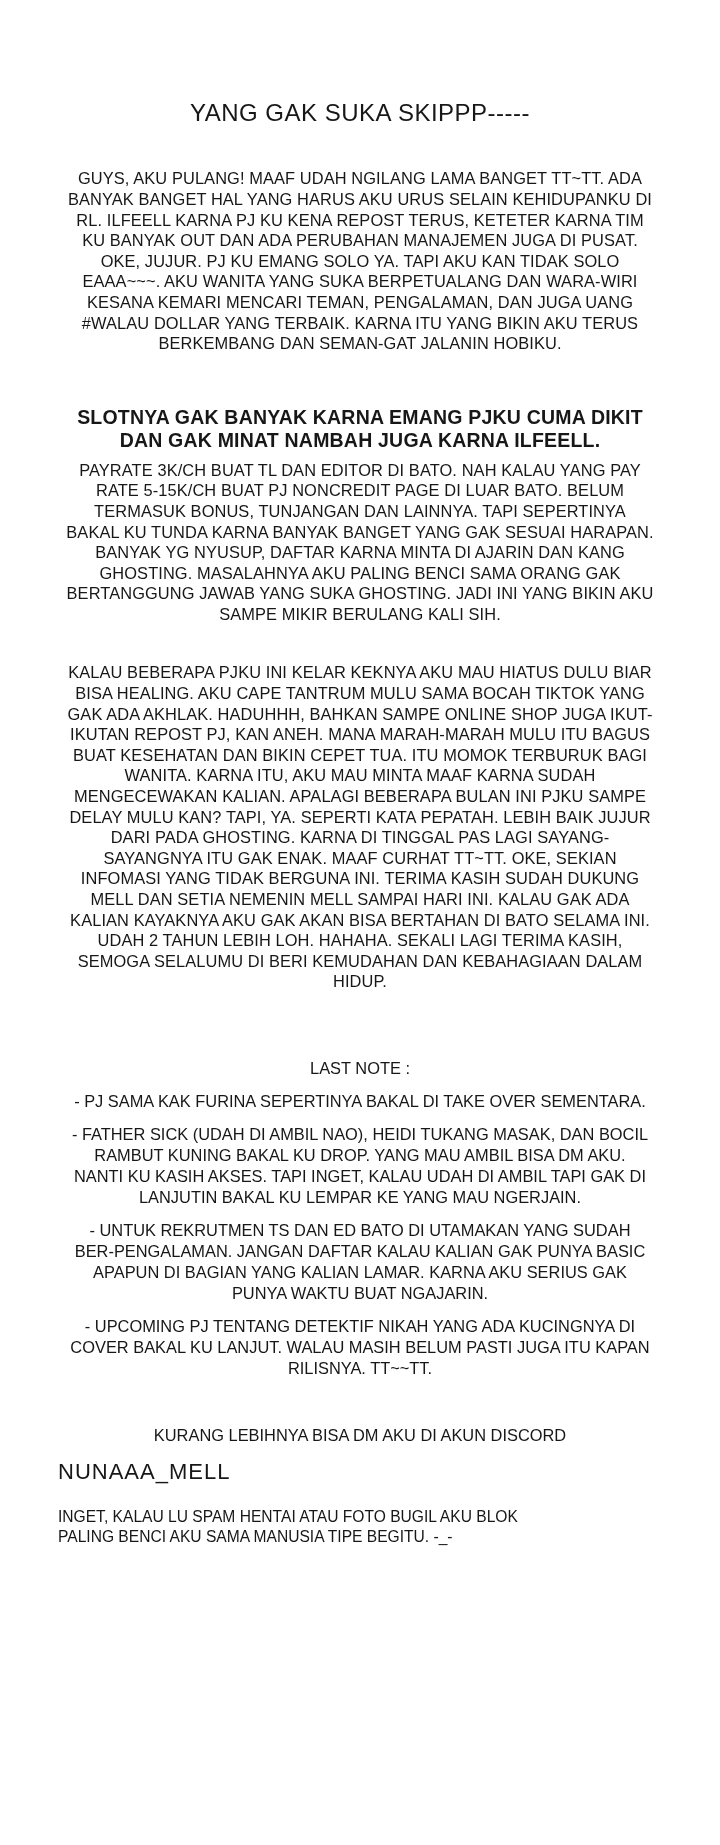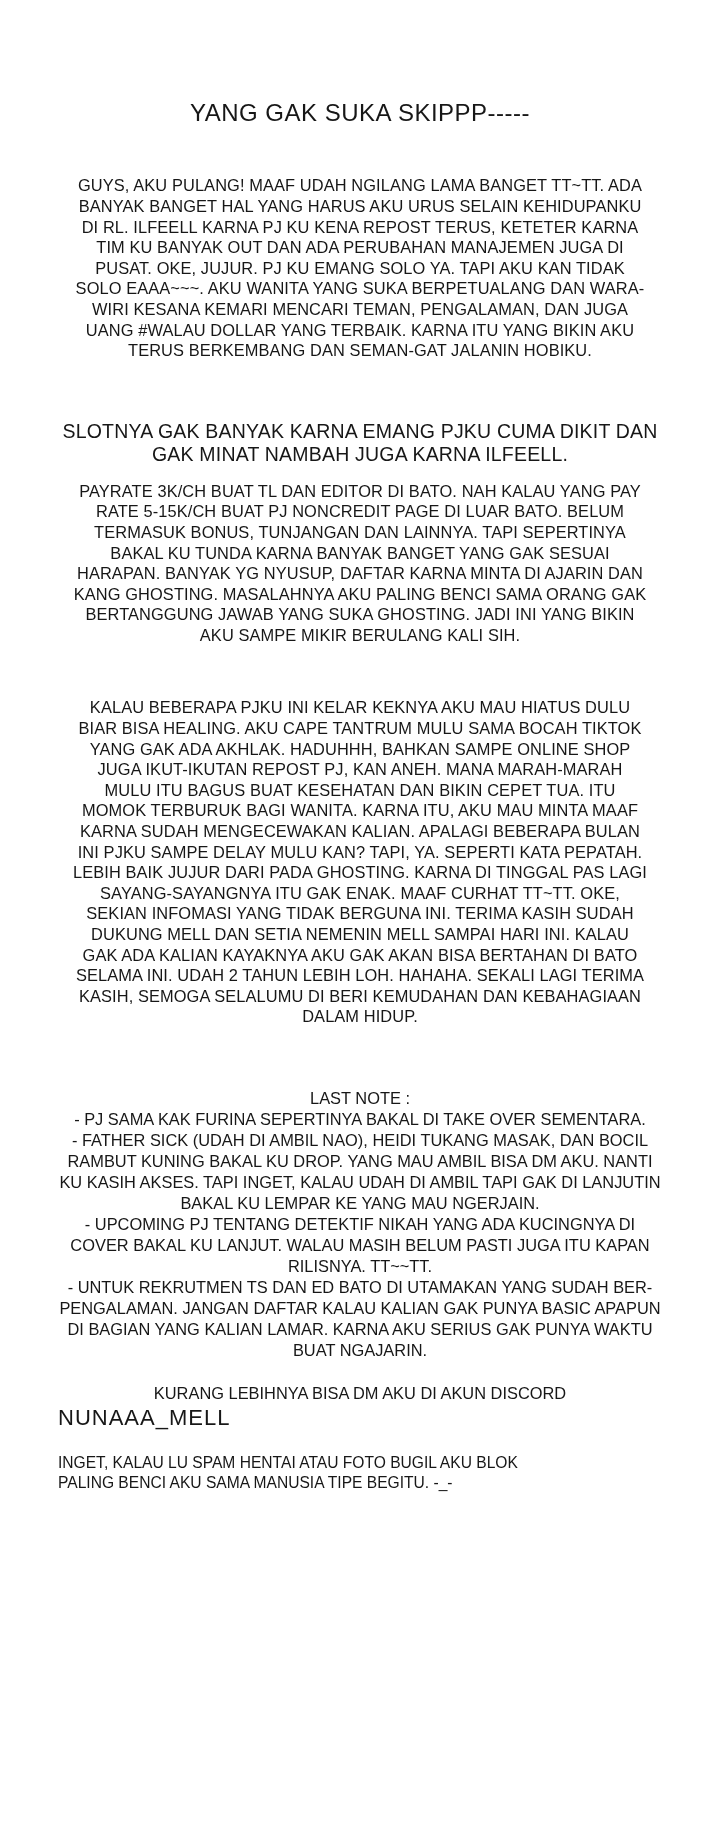--- a/index.html
+++ b/index.html
@@ -30,40 +30,40 @@
     margin: 0;
     padding-top: 100px;
     line-height: 1.1;
     text-transform: uppercase;
   }
   .para {
     text-align: center;
     font-size: 16.4px;
     line-height: 20.6px;
     letter-spacing: 0.1px;
-    margin: 15px;
+    margin: 8px;
     text-transform: uppercase;
   }
   .gap-lg { height: 34px; }
   .gap-md { height: 22px; }
   .gap-xl { height: 46px; }
   .bold-block {
     text-align: center;
     font-size: 19.5px;
     line-height: 23px;
-    font-weight: 400;
+    font-weight: 700;
     letter-spacing: 0.2px;
     margin: 0;
     text-transform: uppercase;
   }
   .note-head {
     text-align: center;
     font-size: 16.4px;
     line-height: 21px;
-    margin: 0;
+    margin: 12px;
     text-transform: uppercase;
   }
   .handle {
     text-align: left;
     font-size: 22px;
     line-height: 27px;
     letter-spacing: 1px;
     margin: 0;
     text-transform: uppercase;
   }
@@ -98,22 +98,22 @@
 
   <div class="gap-md"></div>
 
   <p class="para">KALAU BEBERAPA PJKU INI KELAR KEKNYA AKU MAU HIATUS DULU BIAR BISA HEALING. AKU CAPE TANTRUM MULU SAMA BOCAH TIKTOK YANG GAK ADA AKHLAK. HADUHHH, BAHKAN SAMPE ONLINE SHOP JUGA IKUT-IKUTAN REPOST PJ, KAN ANEH. MANA MARAH-MARAH MULU ITU BAGUS BUAT KESEHATAN DAN BIKIN CEPET TUA. ITU MOMOK TERBURUK BAGI WANITA. KARNA ITU, AKU MAU MINTA MAAF KARNA SUDAH MENGECEWAKAN KALIAN. APALAGI BEBERAPA BULAN INI PJKU SAMPE DELAY MULU KAN? TAPI, YA. SEPERTI KATA PEPATAH. LEBIH BAIK JUJUR DARI PADA GHOSTING. KARNA DI TINGGAL PAS LAGI SAYANG-SAYANGNYA ITU GAK ENAK. MAAF CURHAT TT~TT. OKE, SEKIAN INFOMASI YANG TIDAK BERGUNA INI. TERIMA KASIH SUDAH DUKUNG MELL DAN SETIA NEMENIN MELL SAMPAI HARI INI. KALAU GAK ADA KALIAN KAYAKNYA AKU GAK AKAN BISA BERTAHAN DI BATO SELAMA INI. UDAH 2 TAHUN LEBIH LOH. HAHAHA. SEKALI LAGI TERIMA KASIH, SEMOGA SELALUMU DI BERI KEMUDAHAN DAN KEBAHAGIAAN DALAM HIDUP.</p>
 
   <div class="gap-xl"></div>
 
   <p class="note-head">LAST NOTE :</p>
   <p class="note-head">- PJ SAMA KAK FURINA SEPERTINYA BAKAL DI TAKE OVER SEMENTARA.</p>
   <p class="note-head">- FATHER SICK (UDAH DI AMBIL NAO), HEIDI TUKANG MASAK, DAN BOCIL RAMBUT KUNING BAKAL KU DROP. YANG MAU AMBIL BISA DM AKU. NANTI KU KASIH AKSES. TAPI INGET, KALAU UDAH DI AMBIL TAPI GAK DI LANJUTIN BAKAL KU LEMPAR KE YANG MAU NGERJAIN.</p>
+  <p class="note-head">- UNTUK REKRUTMEN TS DAN ED BATO DI UTAMAKAN YANG SUDAH BER-PENGALAMAN. JANGAN DAFTAR KALAU KALIAN GAK PUNYA BASIC APAPUN DI BAGIAN YANG KALIAN LAMAR. KARNA AKU SERIUS GAK PUNYA WAKTU BUAT NGAJARIN.</p>
   <p class="note-head">- UPCOMING PJ TENTANG DETEKTIF NIKAH YANG ADA KUCINGNYA DI COVER BAKAL KU LANJUT. WALAU MASIH BELUM PASTI JUGA ITU KAPAN RILISNYA. TT~~TT.</p>
-  <p class="note-head">- UNTUK REKRUTMEN TS DAN ED BATO DI UTAMAKAN YANG SUDAH BER-PENGALAMAN. JANGAN DAFTAR KALAU KALIAN GAK PUNYA BASIC APAPUN DI BAGIAN YANG KALIAN LAMAR. KARNA AKU SERIUS GAK PUNYA WAKTU BUAT NGAJARIN.</p>
 
   <div class="gap-md"></div>
 
   <p class="note-head">KURANG LEBIHNYA BISA DM AKU DI AKUN DISCORD</p>
   <p class="handle">NUNAAA_MELL</p>
 
   <div class="gap-md"></div>
 
   <p class="footer-note">INGET, KALAU LU SPAM HENTAI ATAU FOTO BUGIL AKU BLOK</p>
   <p class="footer-note">PALING BENCI AKU SAMA MANUSIA TIPE BEGITU. -_-</p>

